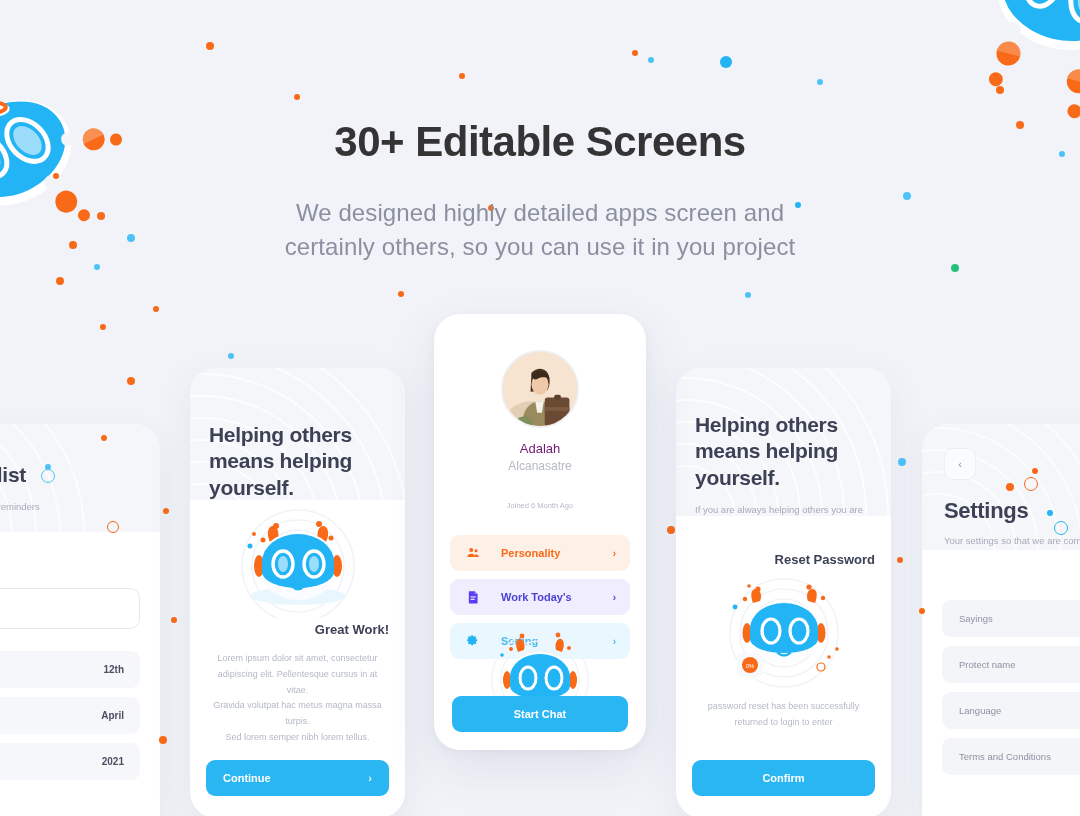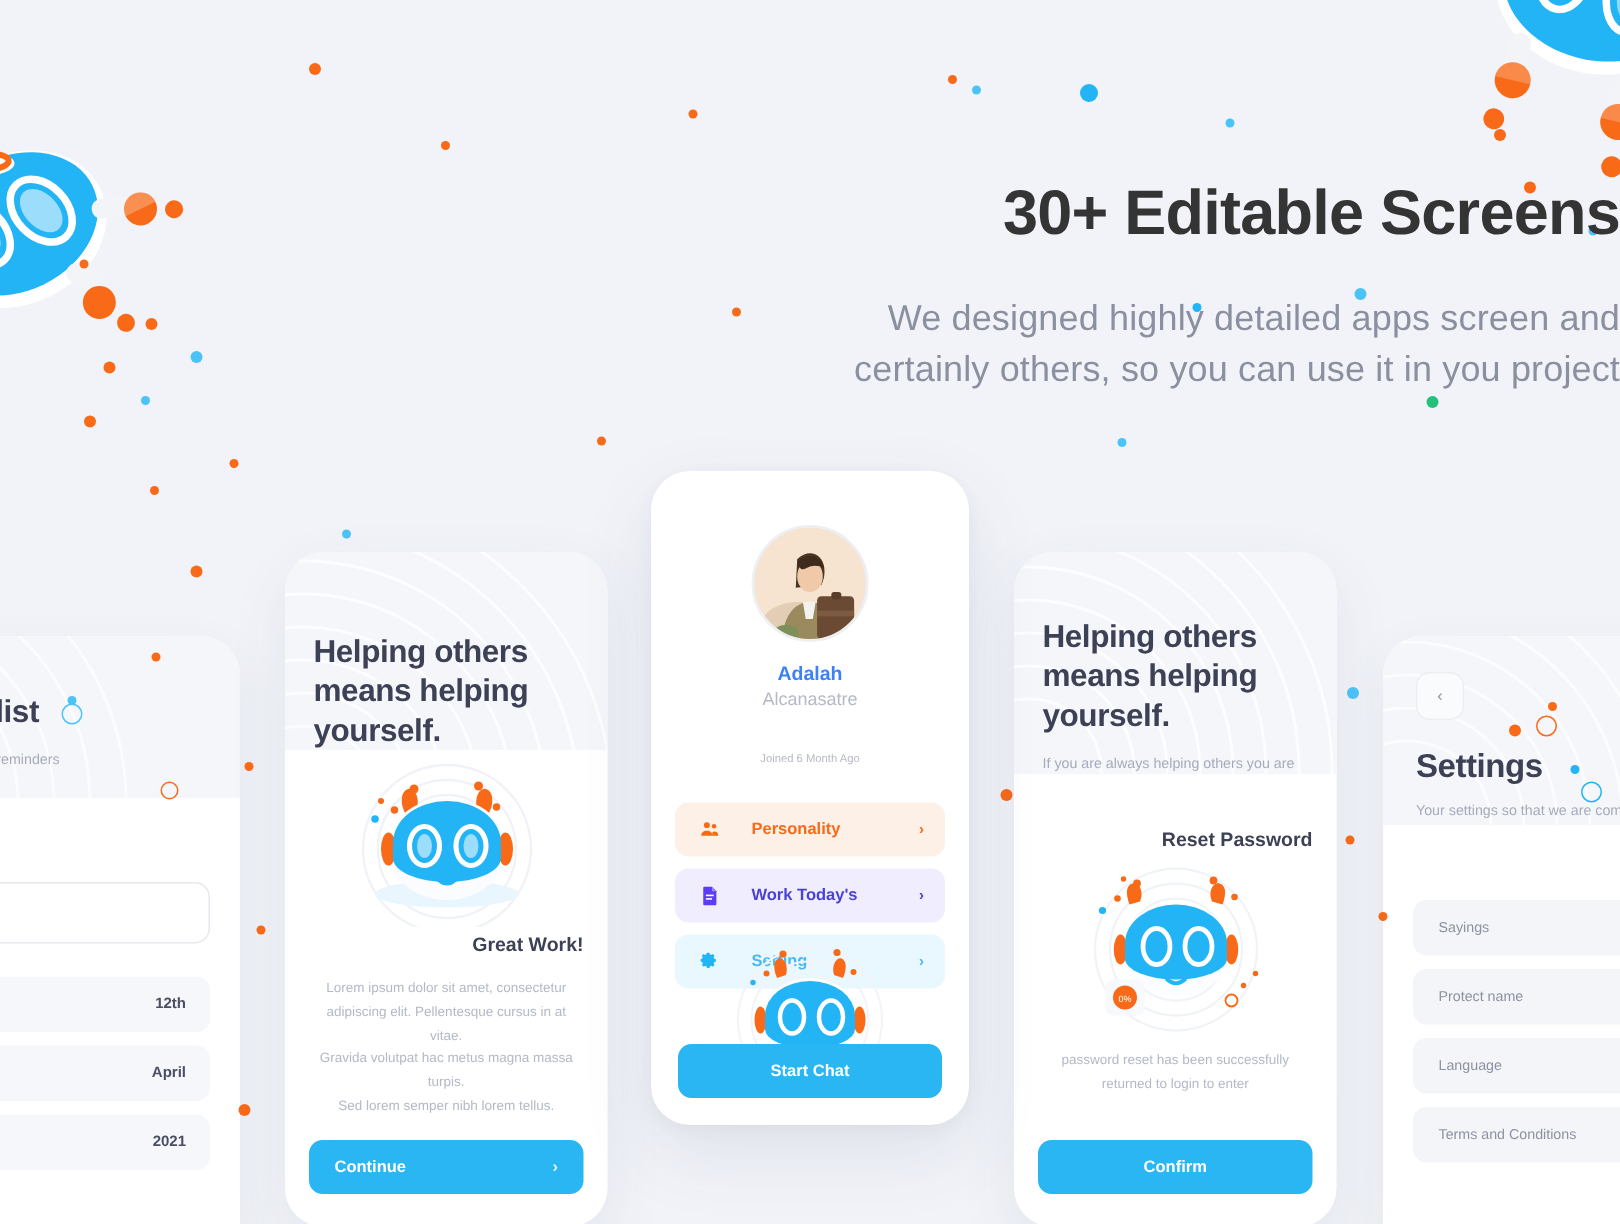--- a/index.html
+++ b/index.html
@@ -12,21 +12,21 @@
   #stage {
     position: relative;
     width: 1080px; height: 816px;
     background: #f1f3f8;
     overflow: hidden;
   }
 
   
   .hero {
     position: absolute; left: 0; top: 118px; width: 1080px;
-    text-align: right;
+    text-align: center;
     z-index: 5;
   }
   .hero-title {
     font-size: 42px;
     font-weight: 700;
     letter-spacing: -0.5px;
     color: #343434;
     line-height: 1.15;
   }
   .hero-sub {
@@ -129,21 +129,21 @@
   }
 
   .sec-title { font-size: 13px; font-weight: 700; color: #3d4156; text-align: right; }
   .sec-body { font-size: 9px; line-height: 1.75; color: #b4b9c7; text-align: center; }
 
   .avatar {
     width: 78px; height: 78px; border-radius: 50%;
     border: 2px solid #eeeff3; overflow: hidden; position: relative;
     background: #f2ddc9;
   }
-  .p-name { font-size: 13px; font-weight: 700; color: #3b82f6; text-align:center; }
+  .p-name { font-size: 13px; font-weight: 400; color: #701a75; text-align:center; }
   .p-sub  { font-size: 12px; color: #b6bac6; text-align:center; margin-top: 3px; }
   .p-join { font-size: 7.5px; color: #b6bac6; text-align:center; margin-top: 28px; }
 </style>
 </head>
 <body>
 
 <div id="stage">
 
   <svg class="corner-bot" style="left:-52px; top:72px;" width="180" height="180" viewBox="0 0 180 180">
     <g transform="rotate(-26 90 90)">

